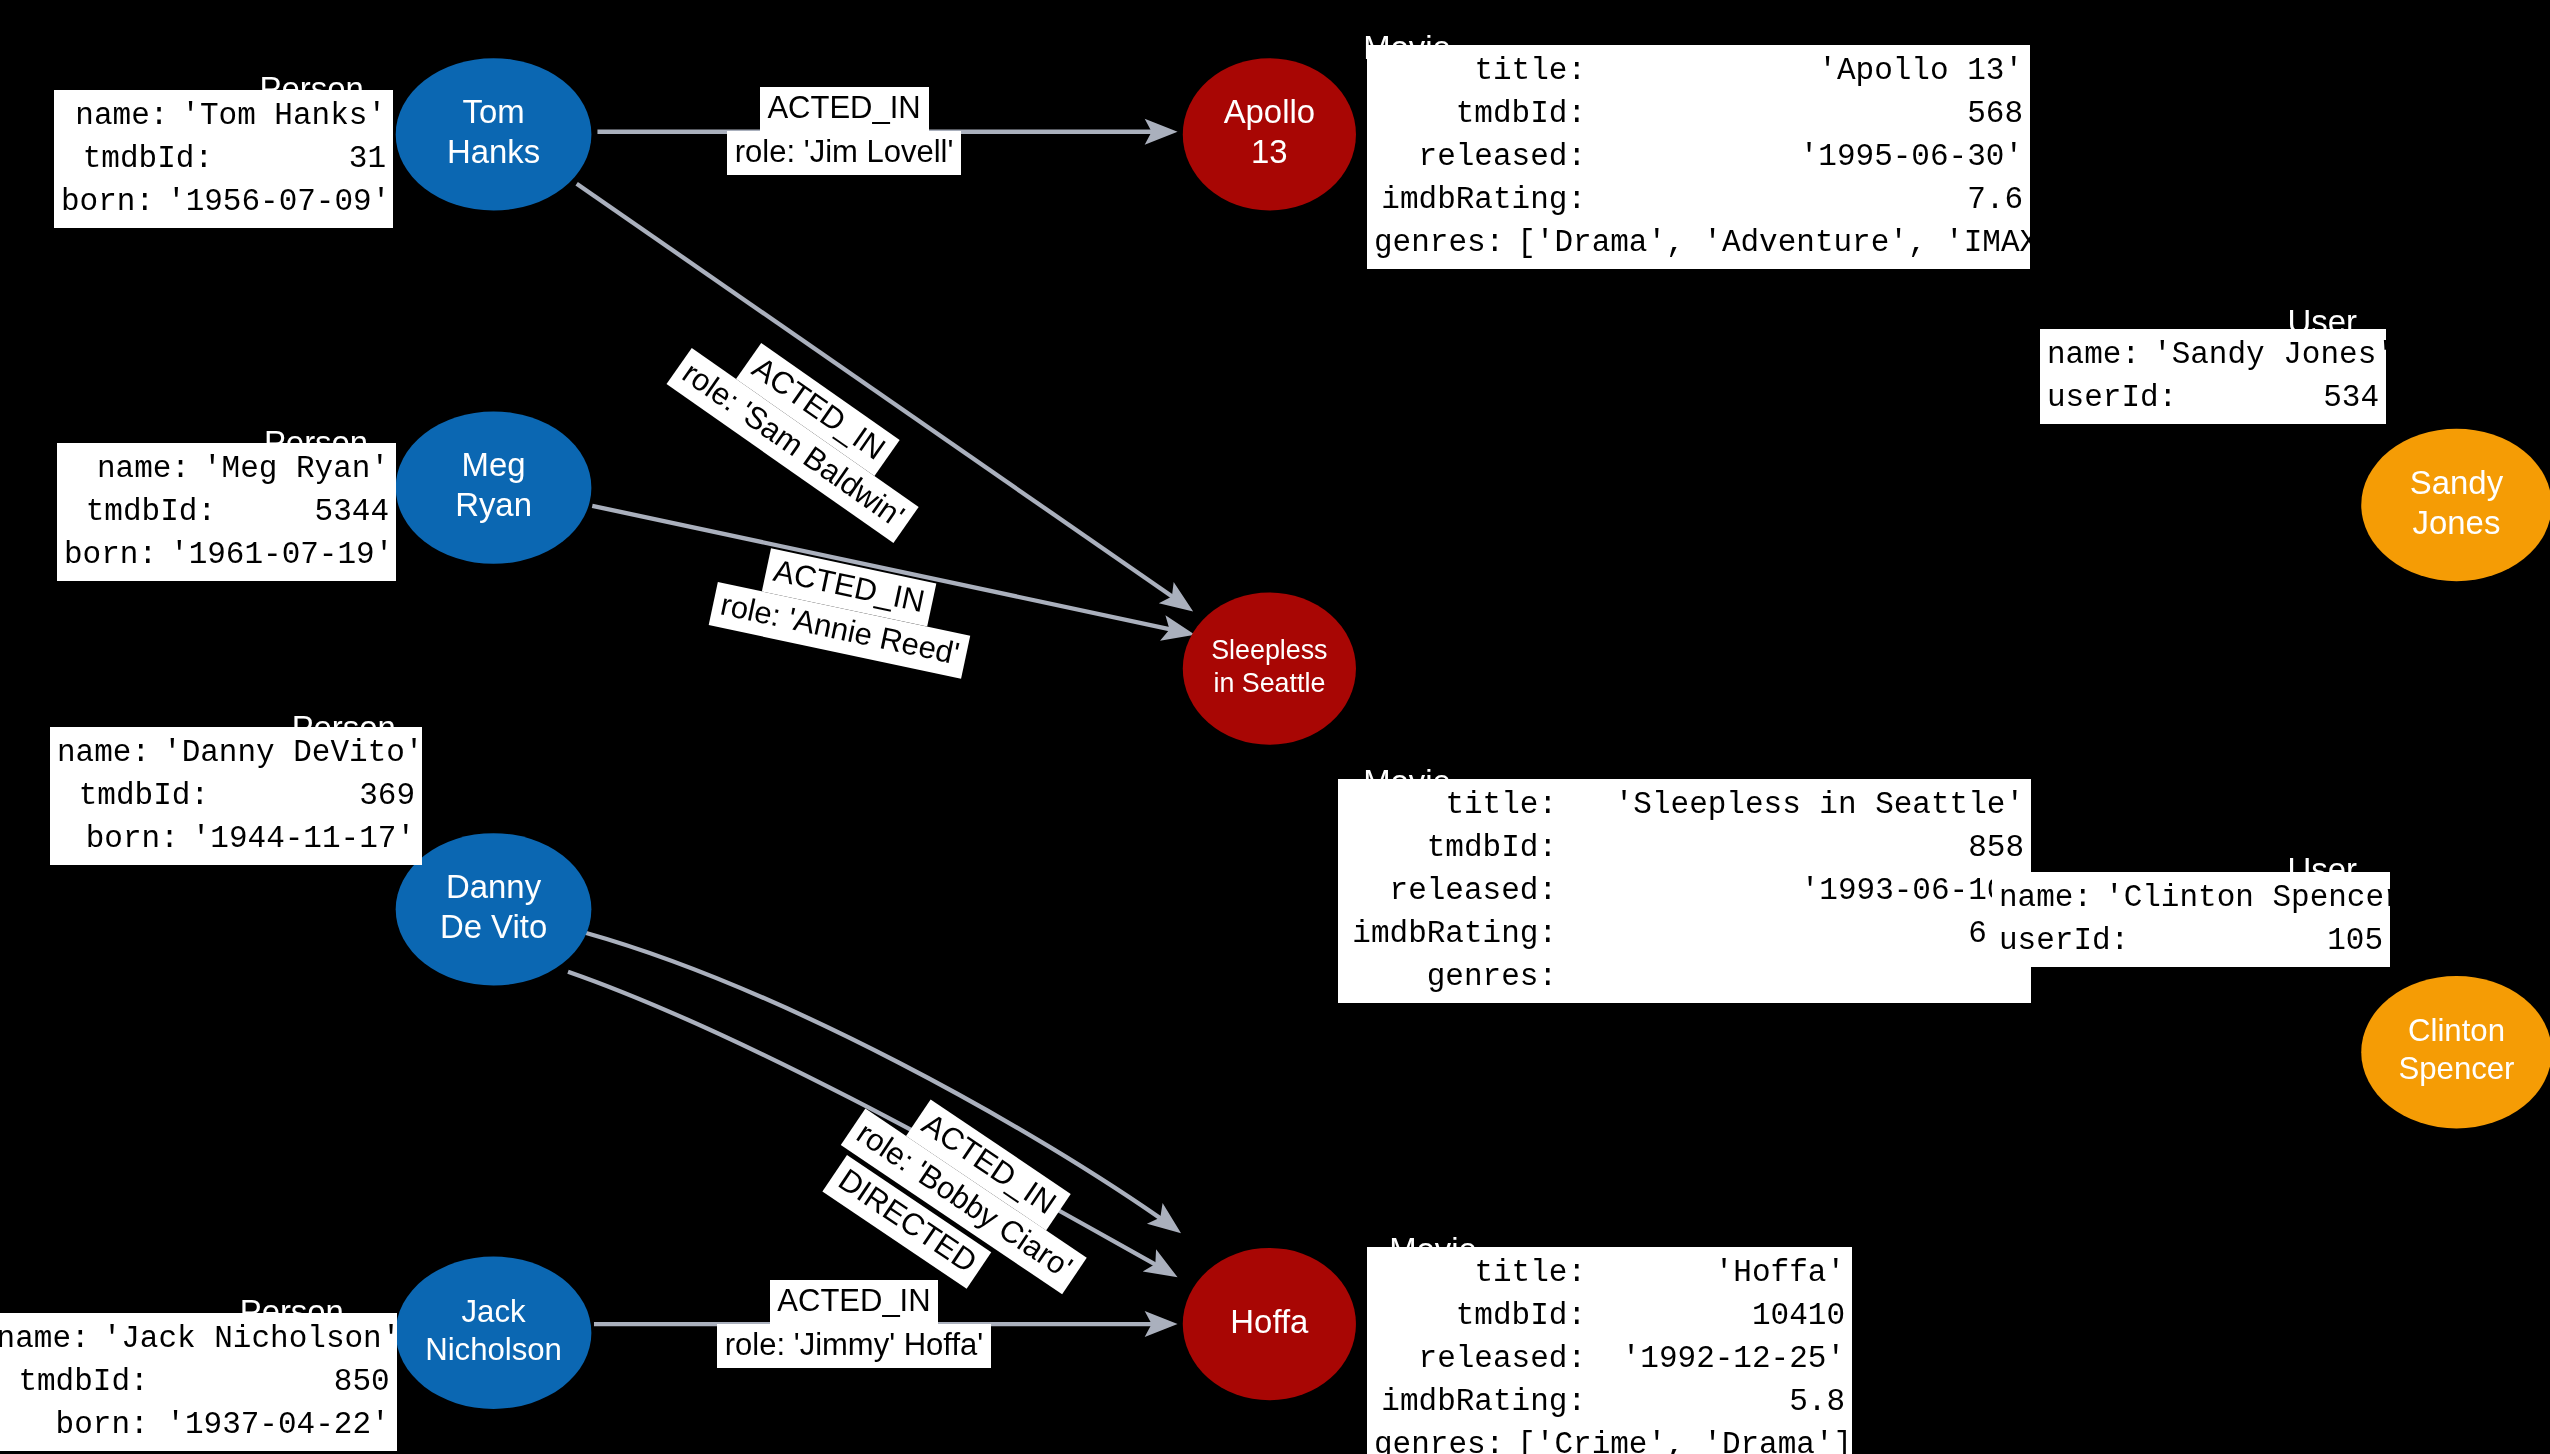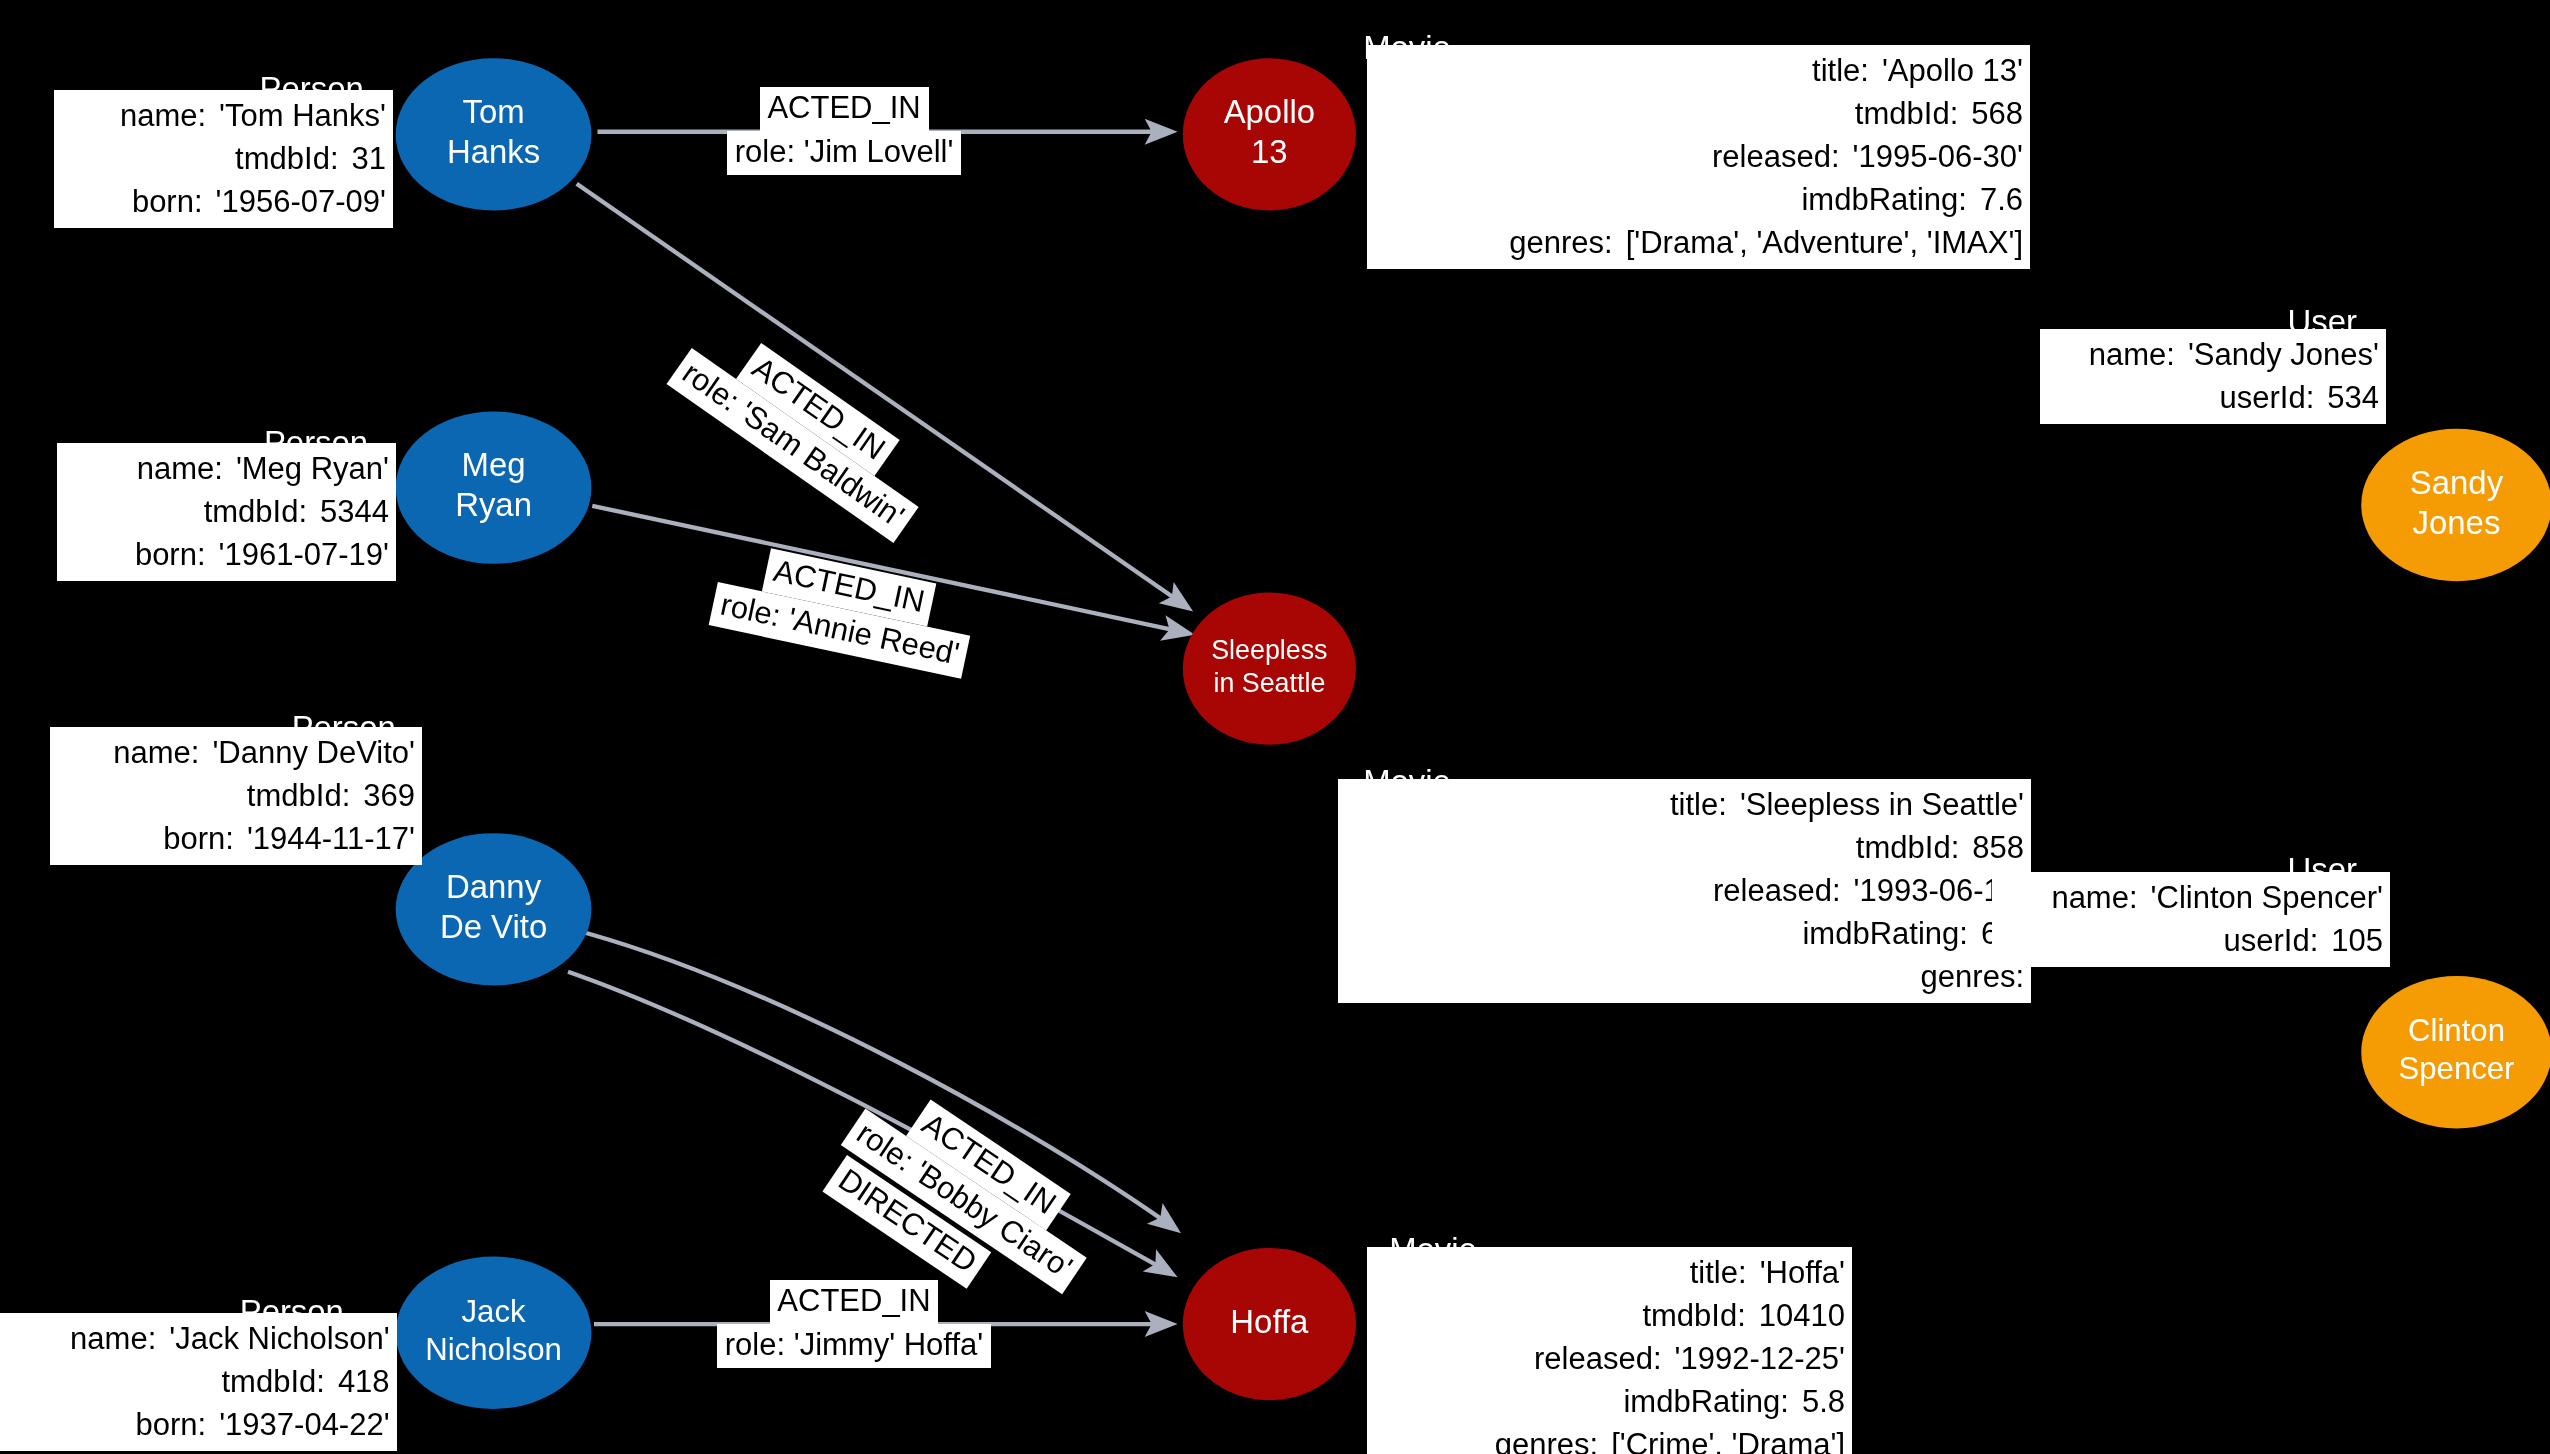--- a/index.html
+++ b/index.html
@@ -48,21 +48,22 @@
     color: #000000;
     font-family: "Liberation Sans", sans-serif;
     font-size: 31px;
     line-height: 1.39;
     white-space: nowrap;
     padding: 3.5px 7px 5.2px 7px;
     box-sizing: border-box;
   }
   .propbox .prow {
     display: flex;
-    justify-content: flex-end;
+    justify-content: space-between;
+    font-family: Liberation Mono, monospace;
   }
   .propbox .pkey {
     display: inline-block;
     text-align: right;
     padding-right: 0;
   }
   .propbox .pval {
     display: inline-block;
     padding-left: 0.42em;
   }
@@ -211,21 +212,21 @@
           <span class="pval">'1944-11-17'</span>
         </div>
       </div>
       <div class="propbox" style="left: -10.4px; top: 1313px; width: 407px; min-height: 115px;">
         <div class="prow">
           <span class="pkey" style="width: 152px;">name:</span>
           <span class="pval">'Jack Nicholson'</span>
         </div>
         <div class="prow">
           <span class="pkey" style="width: 152px;">tmdbId:</span>
-          <span class="pval">418</span>
+          <span class="pval">850</span>
         </div>
         <div class="prow">
           <span class="pkey" style="width: 152px;">born:</span>
           <span class="pval">'1937-04-22'</span>
         </div>
       </div>
       <div class="propbox" style="left: 1367px; top: 45px; width: 663px; min-height: 203px;">
         <div class="prow">
           <span class="pkey" style="width: 212px;">title:</span>
           <span class="pval">'Apollo 13'</span>

